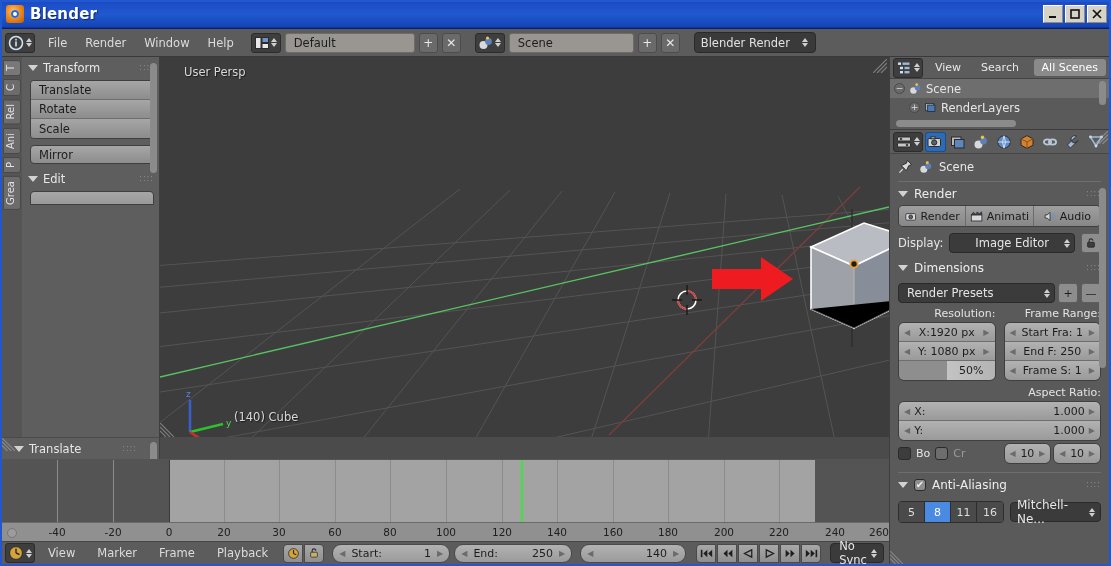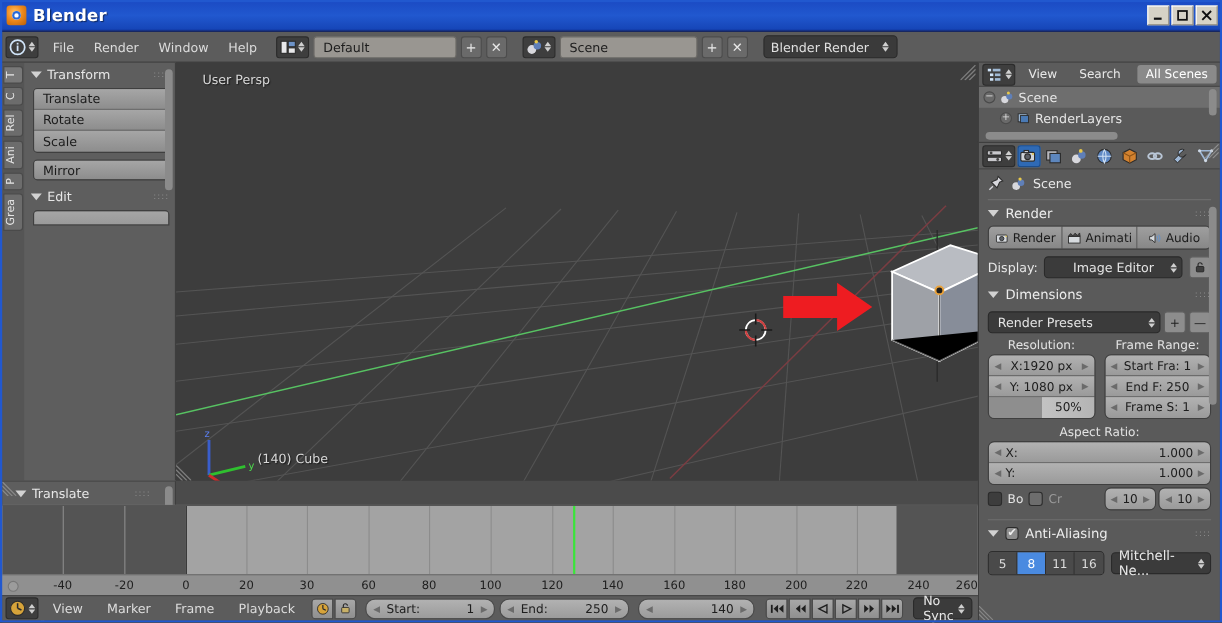--- a/index.html
+++ b/index.html
@@ -166,21 +166,21 @@
   .btnrow > div:last-child{border-right:none;}
   .fieldrow{ display:flex;align-items:center; gap:6px; margin:6px 8px 0 8px; font-size:11.5px; color:#e6e6e6;}
   .drop{ flex:1; height:20px; background:#3b3b3b; border:1px solid #2a2a2a; border-radius:4px;
     display:flex;align-items:center;justify-content:center; color:#e4e4e4; font-size:11.5px; position:relative;}
   .drop .spin{position:absolute;right:4px;}
   .mini-btn{ width:20px;height:20px;background:#8d8d8d;border:1px solid #5e5e5e;border-radius:3px;
     display:flex;align-items:center;justify-content:center;color:#1d1d1d;font-size:11px;}
   .presetrow{ display:flex; gap:3px; margin:4px 8px 0 8px; }
   .cols{ display:flex; gap:8px; margin:4px 8px 0 8px; }
   .col{ flex:1; }
-  .col-h{ font-size:11px; color:#e3e3e3; text-align:center; padding-bottom:2px;}
+  .col-h{ font-size:11px; color:#e3e3e3; text-align:right; padding-bottom:2px;}
   .pillstack{ border:1px solid #3f3f3f; border-radius:6px; overflow:hidden; }
   .pill{ height:19px; background:linear-gradient(to bottom,#b2b2b2,#9a9a9a);
     display:flex;align-items:center; padding:0 5px; color:#1d1d1d; font-size:11px;
     border-bottom:1px solid #6e6e6e; }
   .pill:last-child{border-bottom:none;}
   .pill.pct{ justify-content:flex-end; background:linear-gradient(to right,#8e8e8e 0%, #8e8e8e 50%, #c3c3c3 50%, #b4b4b4 100%);}
   .pill .ctr{ flex:1; text-align:center; }
   .pill .lft{ margin-left:4px; }
   .pill .rgt{ margin-left:auto; margin-right:4px; }
   .darkpill{ height:22px; background:#3b3b3b;border:1px solid #2a2a2a;border-radius:4px;

